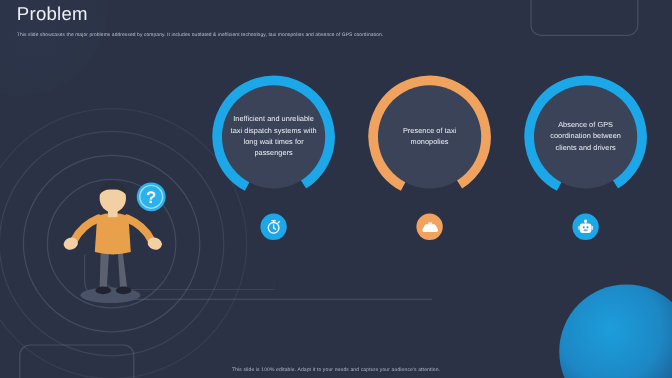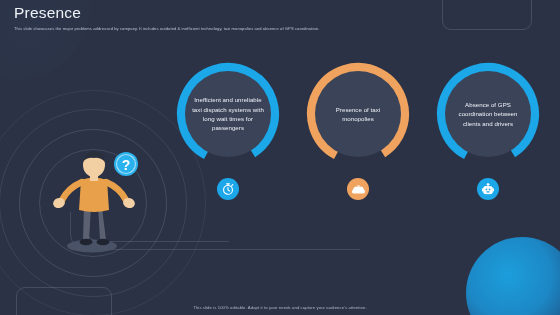--- a/index.html
+++ b/index.html
@@ -128,21 +128,21 @@
       <div class="arc a2"></div>
       <div class="arc a3"></div>
       <div class="arc a4"></div>
     </div>
 
     <div class="rail" style="left:84px; top:200px; width:145px; height:42px;"></div>
     <div class="rail" style="left:70px; top:212px; width:290px; height:38px;"></div>
   </div>
 
   <div class="header">
-    <div class="title">Presence</div>
+    <div class="title">Problem</div>
     <div class="subtitle">This slide showcases the major problems addressed by company. It includes outdated &amp; inefficient technology, taxi monopolies and absence of GPS coordination.</div>
   </div>
 
   <div class="person">
     <svg width="104" height="106" viewBox="0 0 104 106">
 
       <ellipse cx="50" cy="98" rx="25" ry="6.5" fill="#4b5468" opacity=".95"></ellipse>
 
       <path d="M42 58 L41 92 L47 92 L49 60 Z" fill="#5b6170"></path>
       <path d="M56 58 L58 92 L64 92 L60 60 Z" fill="#5b6170"></path>

